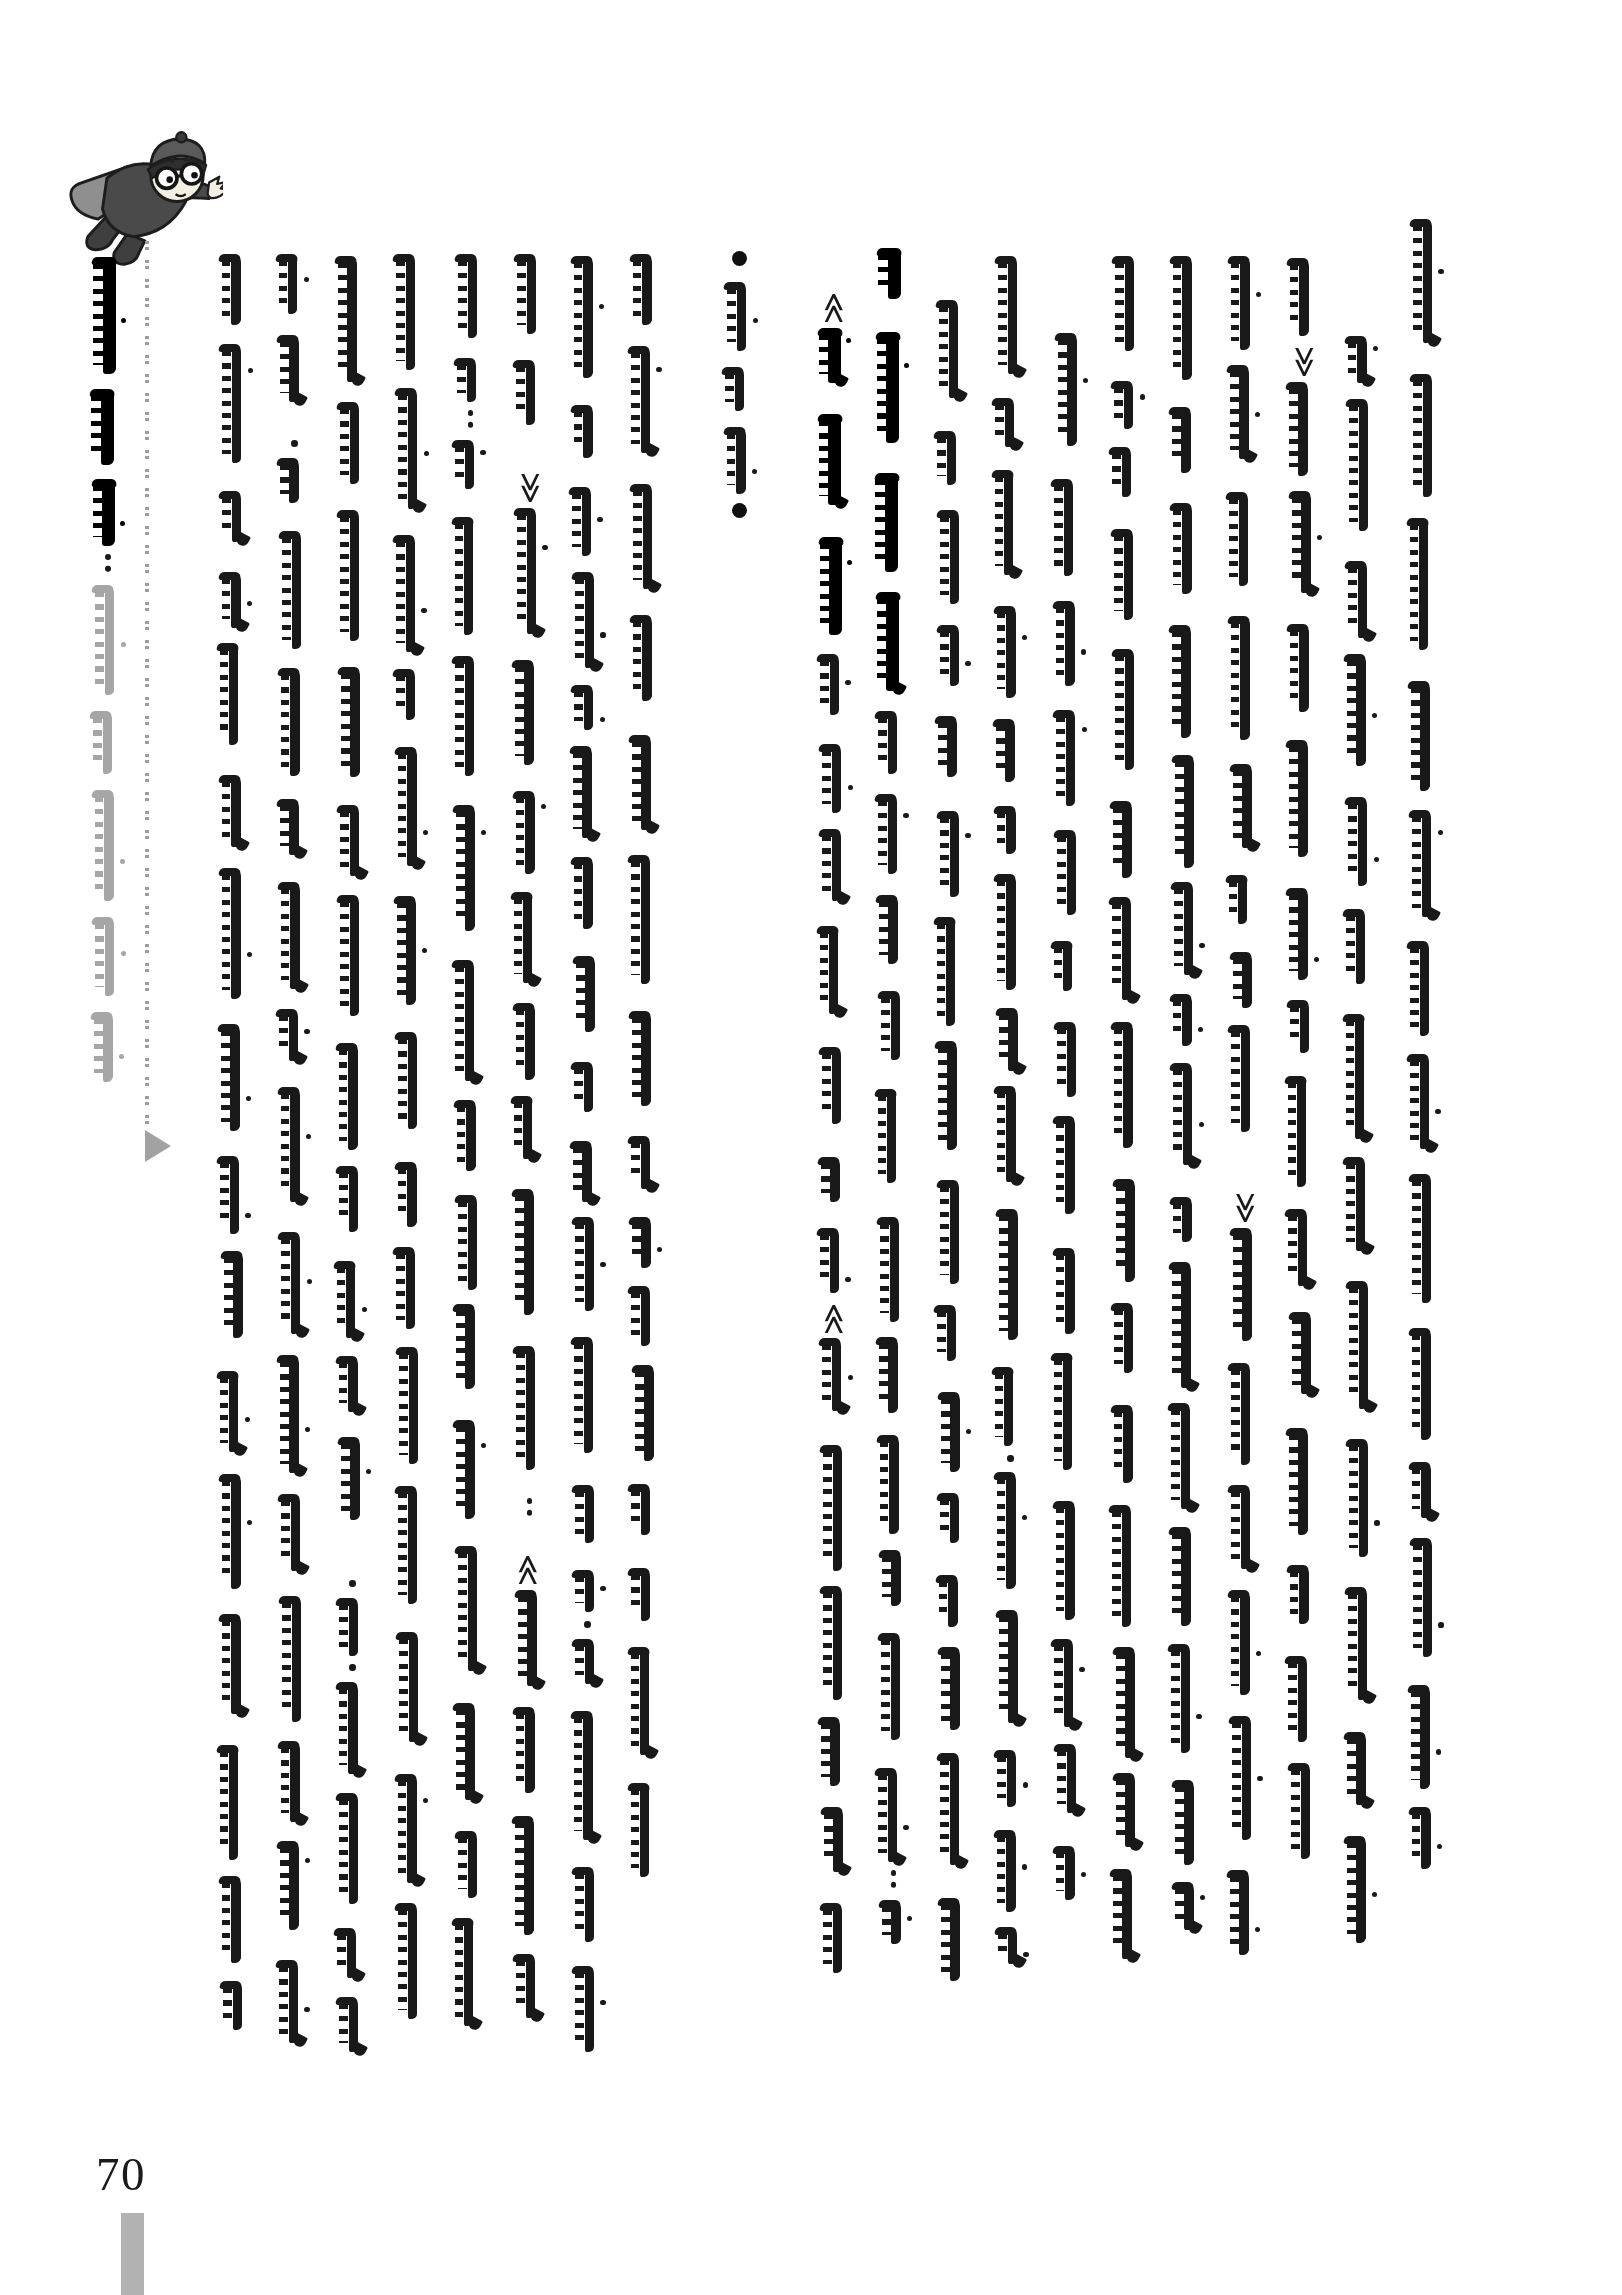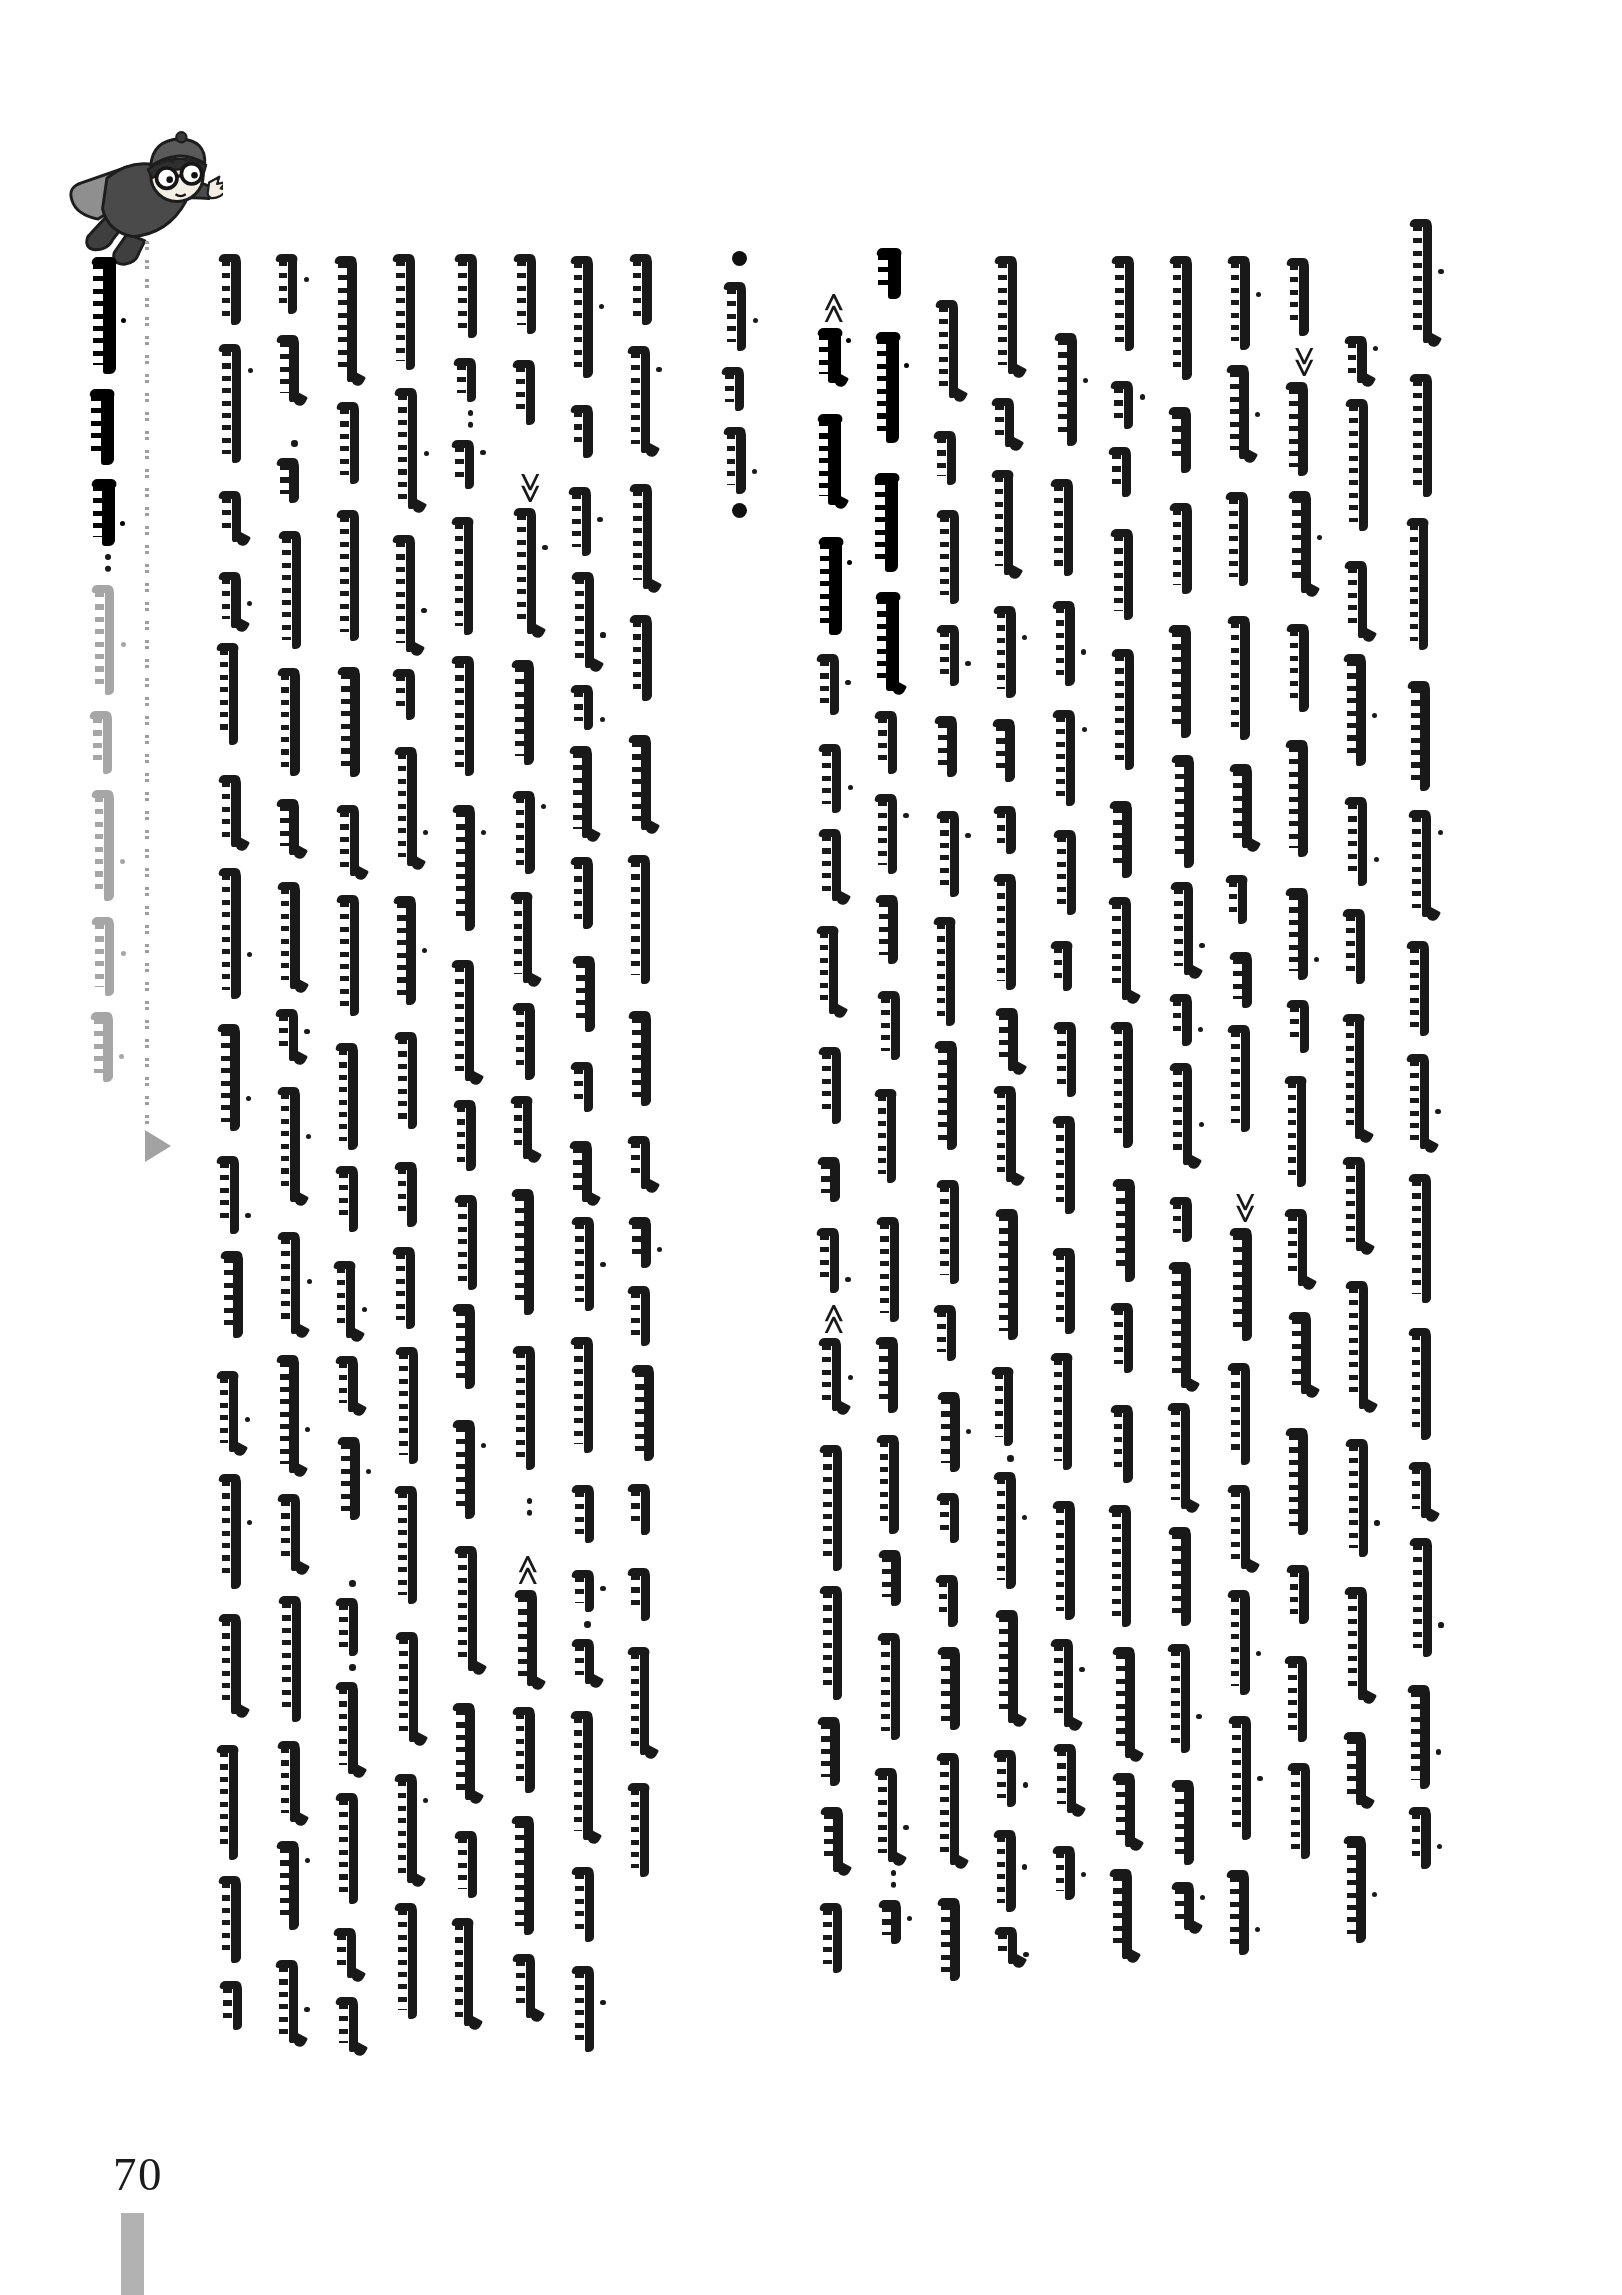--- a/index.html
+++ b/index.html
@@ -1796,17 +1796,17 @@
         </div>
         <div class="word" style="top: 1588px; height: 62px; left: 0px;">
           <div class="head"></div>
           <div class="teeth"></div>
           <div class="spine"></div>
           <div class="dia" style="top: 60%;"></div>
         </div>
       </div>
     </div>
 
-  <div id="pagenum" style="left: 113px; top: 2147px;">70</div>
+  <div id="pagenum" style="left: 96px; top: 2147px;">70</div>
   <div id="tab" style="left: 121px; top: 2213px; width: 23.4px; height: 83px; background: rgb(178, 178, 178);"></div>
 <div class="cmark" style="top: 554px; left: 105px;"></div>
   </div>
 
 
 </body></html>

